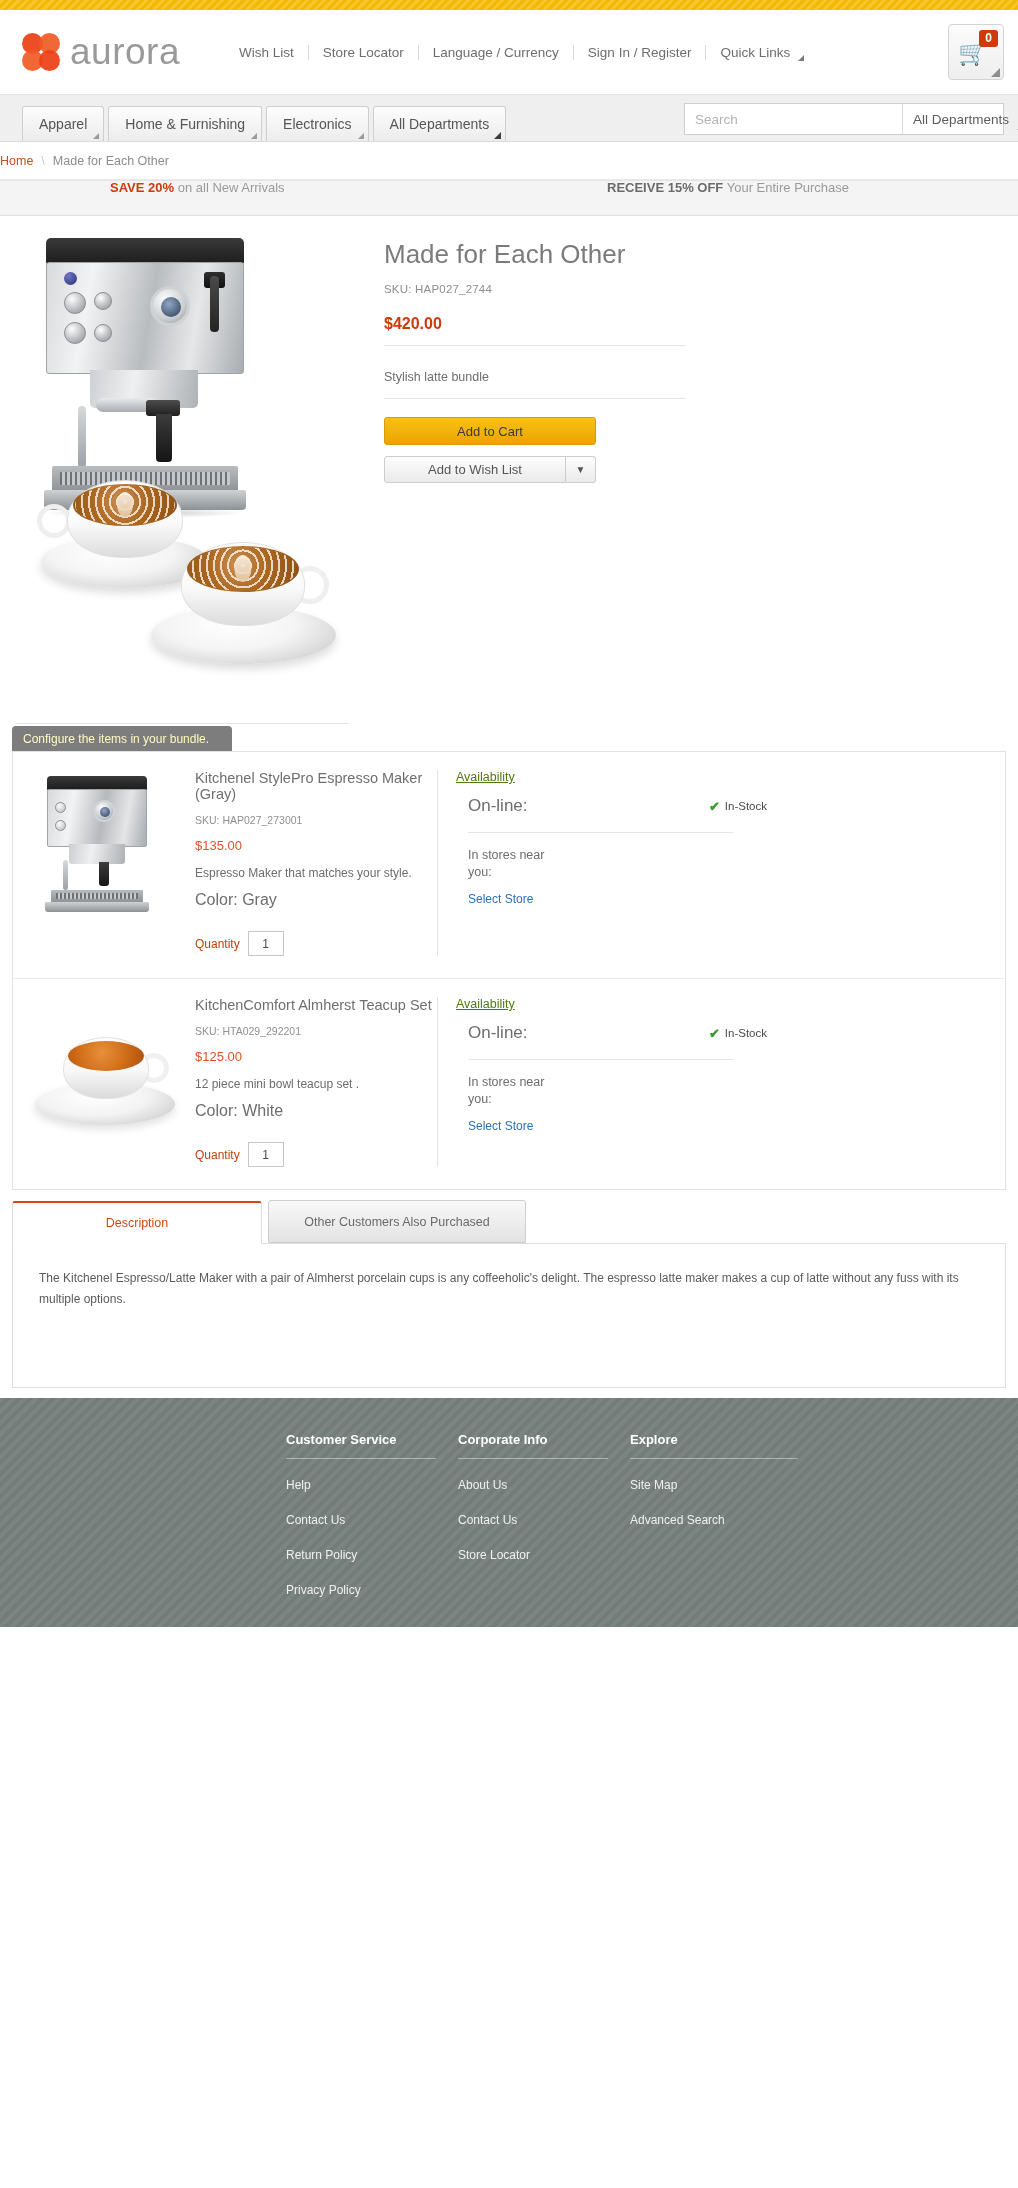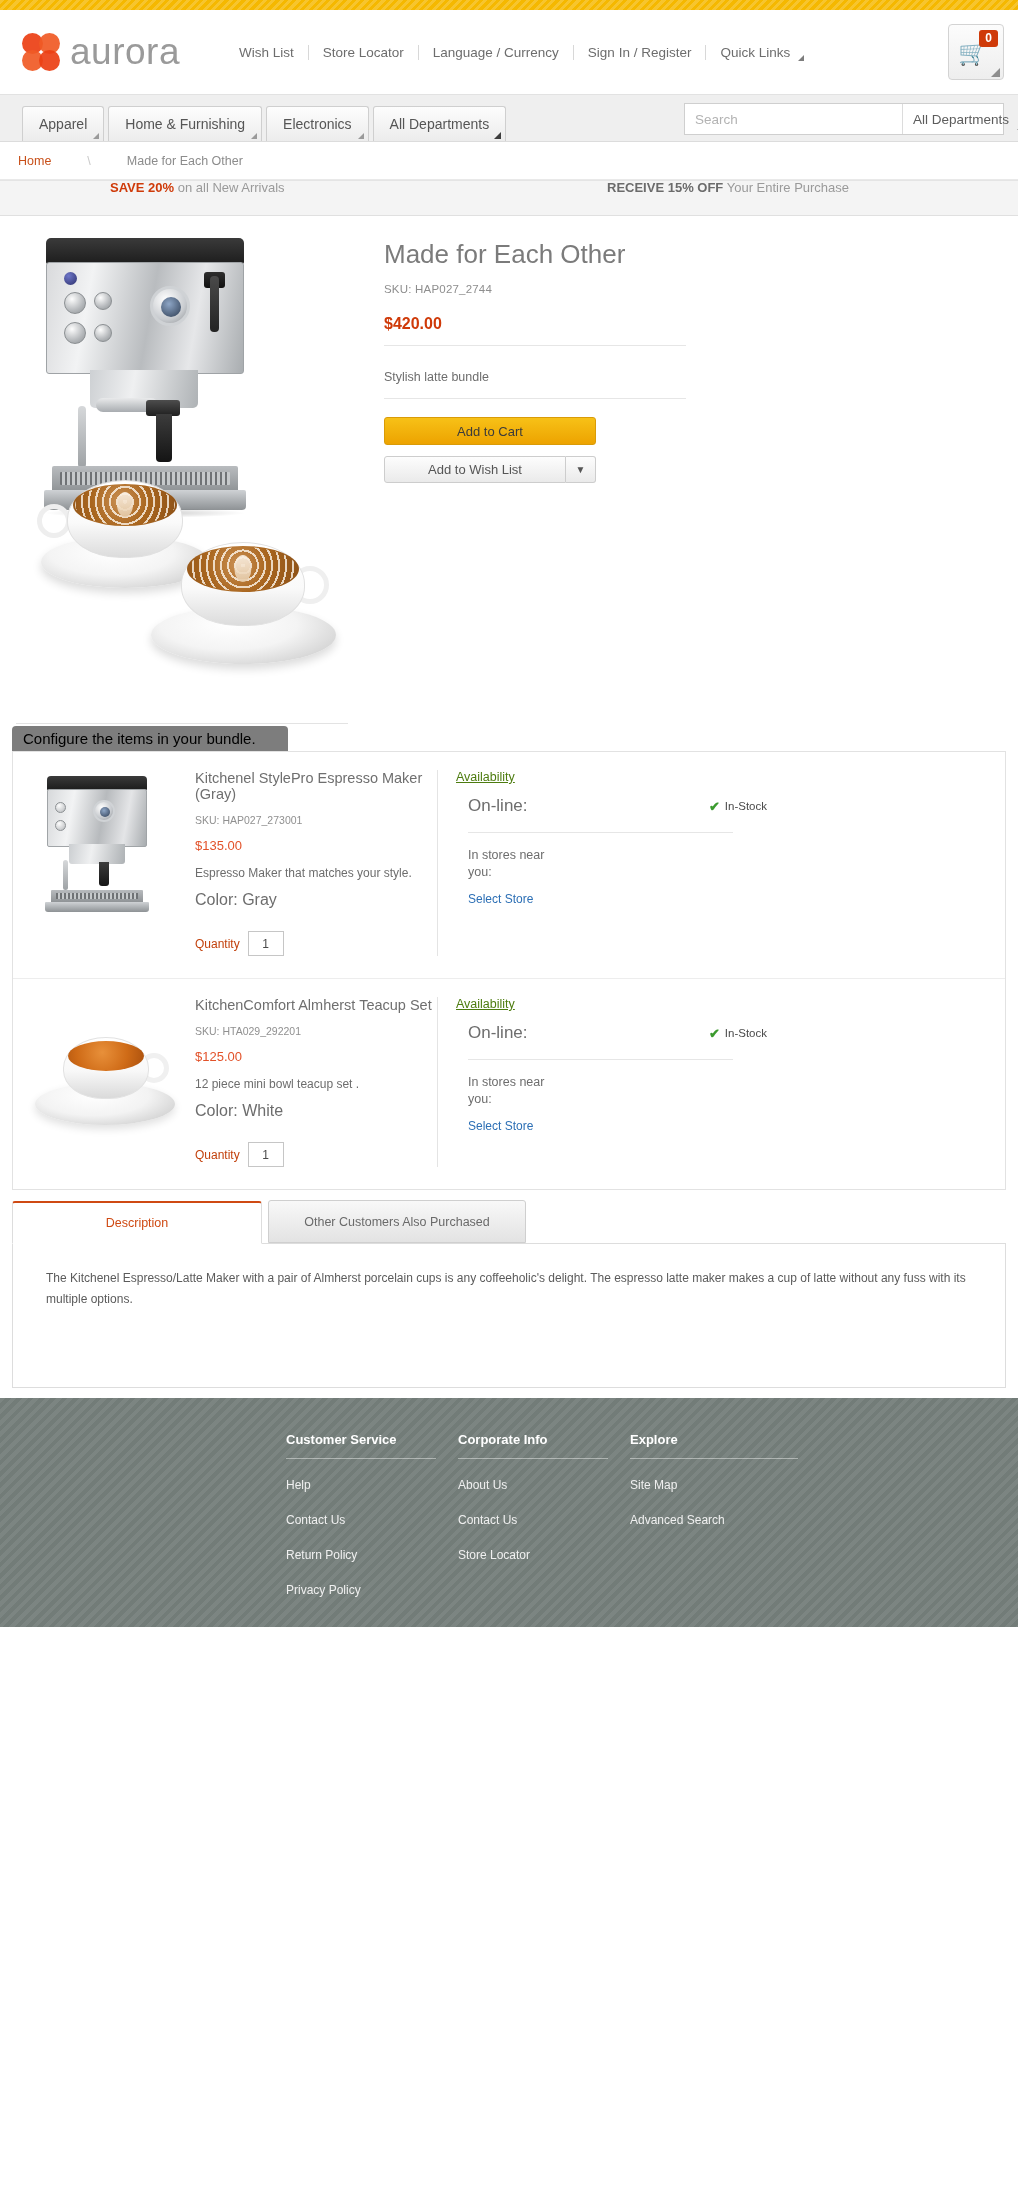--- a/index.html
+++ b/index.html
@@ -59,22 +59,22 @@
   .searchbox input { border:none; outline:none; height:30px; flex:1; padding:0 10px;
                      font-size:13.5px; color:#6b6b6b; font-family:"Liberation Sans", sans-serif; background:transparent; }
   .searchbox input::placeholder { color:#b3b3b3; }
   .search-scope { border-left:1px solid #dcdcdc; padding:0 20px 0 10px; font-size:13.5px;
                   color:#5c5c5c; position:relative; height:30px; display:flex; align-items:center; white-space:nowrap; }
   .search-scope .corner-tri { right:6px; bottom:4px; }
   .search-go { width:36px; height:30px; border-left:1px solid #dcdcdc; display:flex;
                align-items:center; justify-content:center; color:#555; font-size:16px; }
 
   
-  .crumbs { height:38px; display:flex; align-items:center; padding-left:18px;
-            font-size:12.5px; border-bottom:1px solid #e9e9e9; background:#fff;gap:28px; }
+  .crumbs { height:38px; display:flex; align-items:center; 
+            font-size:12.5px; border-bottom:1px solid #e9e9e9; background:#fff; }
   .crumbs a { color:#c8501a; text-decoration:none; }
   .crumbs .sep { color:#c9c9c9; margin:0 8px; }
   .crumbs span.cur { color:#8c8c8c; }
 
   
   .promo { height:36px; background:#f4f4f4; border-top:1px solid #e4e4e4;
            border-bottom:1px solid #e0e0e0; display:flex; align-items:center; font-size:13px; }
   .promo .p1 { position:absolute; left:110px; }
   .promo .p2 { position:absolute; left:607px; }
   .promo b.red { color:#cf3a09; font-weight:bold; }
@@ -174,21 +174,21 @@
   .wish-row { margin-top:11px; display:flex; width:212px; height:27px; }
   .btn-wish { flex:1; background:linear-gradient(#fdfdfd,#eaeaea); border:1px solid #cdcdcd;
               border-radius:3px 0 0 3px; font-size:13px; color:#555;
               display:flex; align-items:center; justify-content:center; }
   .btn-wish-caret { width:30px; background:linear-gradient(#fdfdfd,#eaeaea);
               border:1px solid #cdcdcd; border-left:none; border-radius:0 3px 3px 0;
               display:flex; align-items:center; justify-content:center; color:#555; font-size:10px; }
 
   
   .bundle-zone { margin:0 12px; padding-top:8px; }
-  .bundle-tab { width:276px; height:25px; background:#7d7d7d; color:#000000; font-size:15px;
+  .bundle-tab { width:220px; height:25px; background:#7d7d7d; color:#fef9c3; font-size:12px;
                 border-radius:4px 4px 0 0; display:flex; align-items:center; padding-left:11px; }
   .bundle-box { border:1px solid #e2e2e2; border-top:1px solid #e2e2e2; background:#fff; }
 
   .bundle-item { display:flex; padding:18px 14px 22px 14px; position:relative; }
   .bundle-item + .bundle-item { border-top:1px solid #ededed; }
   .bi-thumb { width:160px; flex:0 0 160px; position:relative; height:150px; }
   .bi-info { flex:1; padding-left:8px; max-width:250px; }
   .bi-title { font-size:14.5px; color:#6f6f6f; }
   .bi-sku { font-size:10.5px; color:#909090; margin-top:12px; }
   .bi-price { font-size:13px; color:#e2522a; margin-top:12px; }
@@ -253,21 +253,21 @@
 
   
   .tabs-zone { margin:10px 12px 0 12px; }
   .tabrow { display:flex; gap:6px; align-items:flex-end; }
   .tab { height:43px; display:flex; align-items:center; justify-content:center;
          font-size:12.5px; border-radius:3px 3px 0 0; }
   .tab.active { width:250px; background:#fff; border:1px solid #ddd; border-bottom:1px solid #fff;
          border-top:2px solid #cf4a13; color:#cf4a13; position:relative; z-index:2; margin-bottom:-1px; }
   .tab.idle { width:258px; background:linear-gradient(#f8f8f8,#e3e3e3); border:1px solid #cfcfcf;
          color:#6a6a6a; }
-  .tabpanel { border:1px solid #ddd; background:#fff; min-height:145px; padding:24px 33px; }
+  .tabpanel { border:1px solid #ddd; background:#fff; min-height:145px; padding:24px 26px; }
   .tabpanel p { font-size:12px; color:#5b5b5b; line-height:21px; }
 
   
   .footer { margin-top:10px; height:229px; background:#76807c;
             background-image: repeating-linear-gradient(135deg, rgba(255,255,255,.045) 0 4px, rgba(0,0,0,.03) 4px 8px);
             display:flex; padding:34px 0 0 286px; }
   .fcol { width:172px; }
   .fcol.w3 { width:200px; }
   .fcol h4 { color:#fff; font-size:13px; margin-bottom:11px; }
   .fcol .frule { height:1px; background:rgba(255,255,255,.42); width:150px; margin-bottom:19px; }

